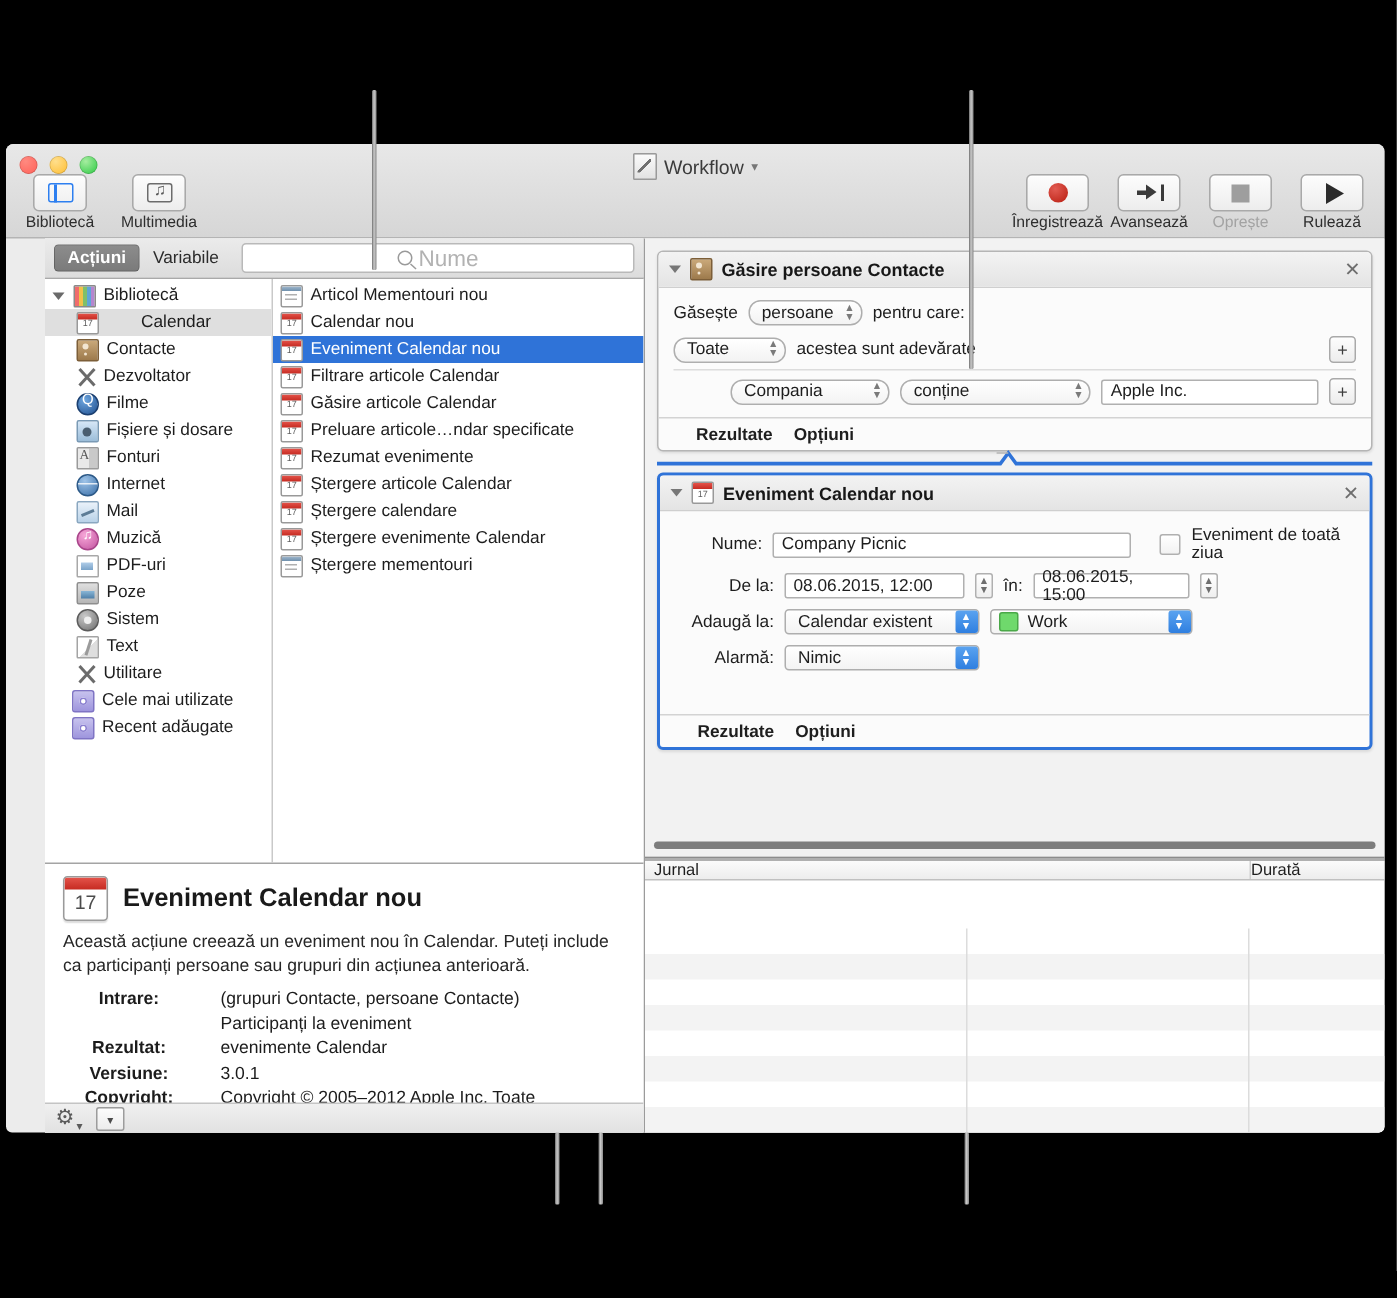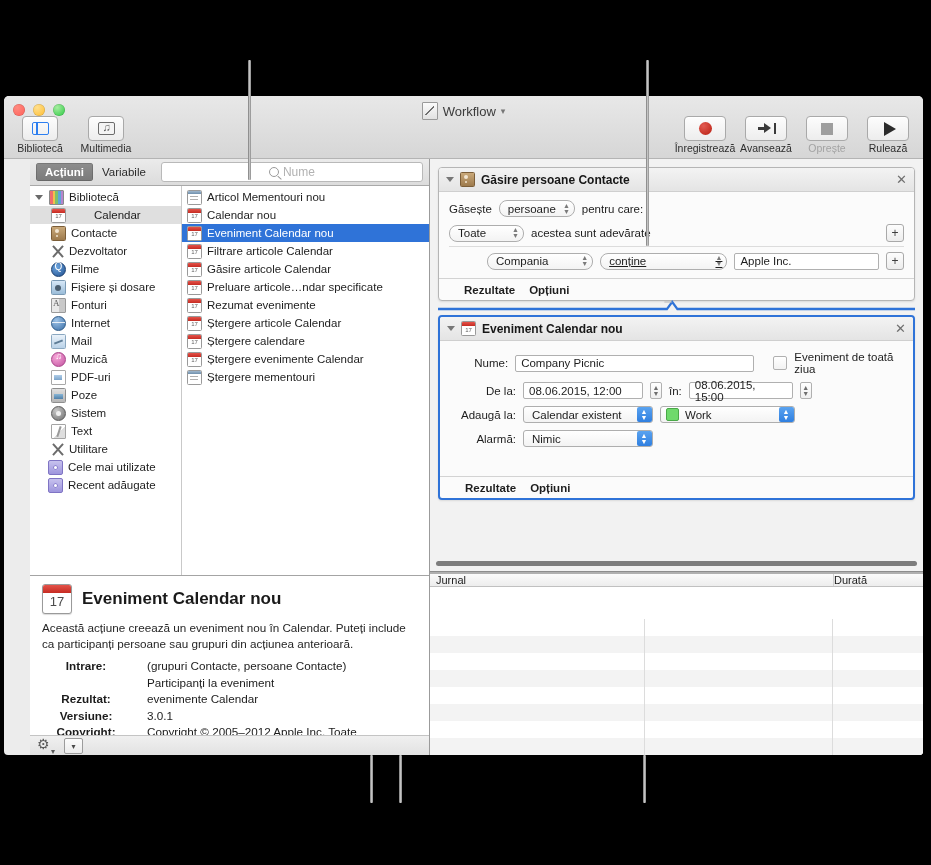--- a/index.html
+++ b/index.html
@@ -276,21 +276,21 @@
   }
   .mag::after {
     content: "";
     position: absolute;
     right: -3.5px; bottom: -2px;
     width: 4.5px; height: 1.3px;
     background: #9a9a9a;
     transform: rotate(42deg);
   }
   .ph {
-    font-size: 12px;
+    font-size: 15px;
     color: #b2b2b2;
   }
 
   .cols {
     flex: 1;
     display: flex;
     min-height: 0;
   }
   .col-cat {
     width: 152px;
@@ -1248,21 +1248,21 @@
             <div class="hr-light" style="margin:3px 0 5px 0;"></div>
 
             <div class="frow" style="margin-bottom:4px; padding-left:38px;">
               <span class="popup" style="width:110px;">
                 <span class="cap">Compania</span>
                 <span class="stepper-gl">
                     <span>▲</span>
                     <span>▼</span>
                   </span>
               </span>
-              <span class="popup" style="width:132px;text-decoration:underline;">
+              <span class="popup" style="width:132px;">
                 <span class="cap">conține</span>
                 <span class="stepper-gl">
                     <span>▲</span>
                     <span>▼</span>
                   </span>
               </span>
               <span class="textfield" style="width:150px;">
                 <span>Apple Inc.</span>
               </span>
               <span class="plusbtn" style="margin-left:auto;">

